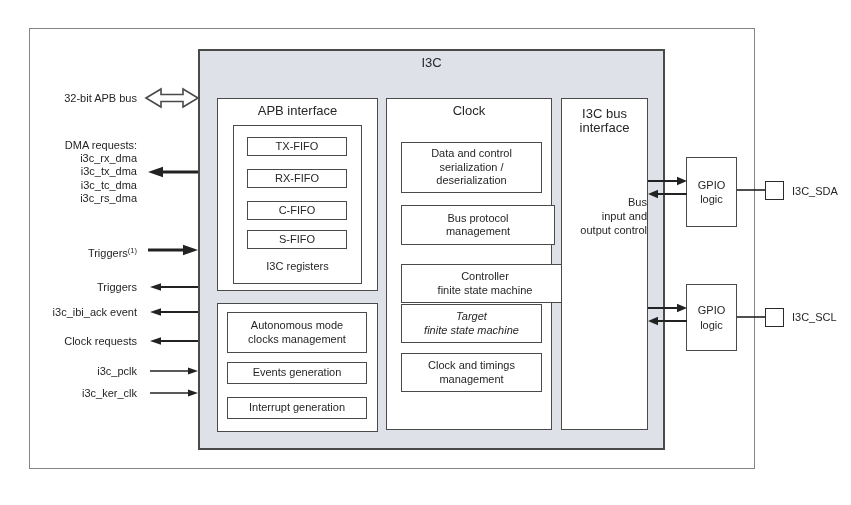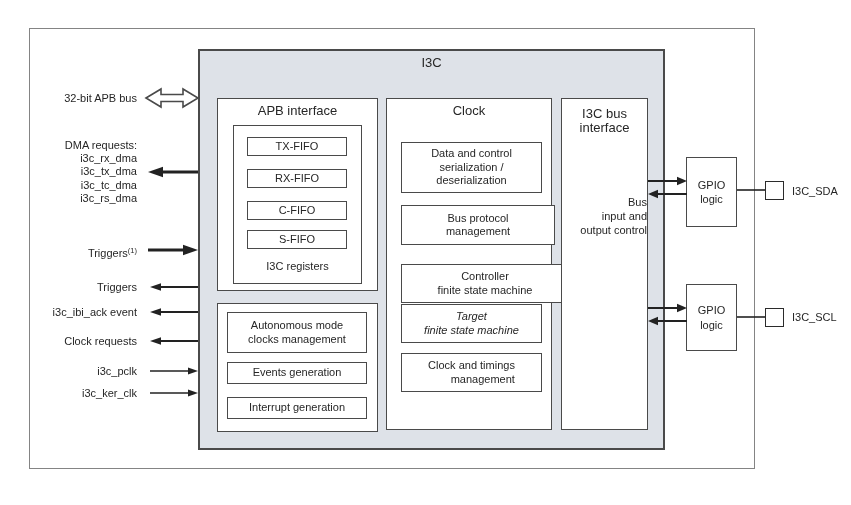--- a/index.html
+++ b/index.html
@@ -89,21 +89,21 @@
 
   <div class="abs sub-box ctr pre" style="left:401px; top:142px; width:141px; height:51px;">Data and control
 serialization /
 deserialization</div>
   <div class="abs sub-box ctr pre" style="left:401px; top:205px; width:154px; height:40px;">Bus protocol
 management</div>
   <div class="abs sub-box ctr pre" style="left:401px; top:264px; width:168px; height:39px;">Controller
 finite state machine</div>
   <div class="abs sub-box ctr pre" style="left:401px; top:304px; width:141px; height:39px;font-style:italic;">Target
 finite state machine</div>
-  <div class="abs sub-box ctr pre" style="left:401px; top:353px; width:141px; height:39px;text-align:right;">Clock and timings
+  <div class="abs sub-box ctr pre" style="left:401px; top:353px; width:141px; height:39px;">Clock and timings
 management</div>
 
   <div class="abs sect-box" style="left:561px; top:98px; width:87px; height:332px;">
     <div class="sect-title pre" style="padding-top:8px; line-height:14px;">I3C bus
 interface</div>
     <div class="abs lbl pre" style="left:0; right:0; top:96px; text-align:right; line-height:14px;">Bus
 input and
 output control</div>
   </div>
 

